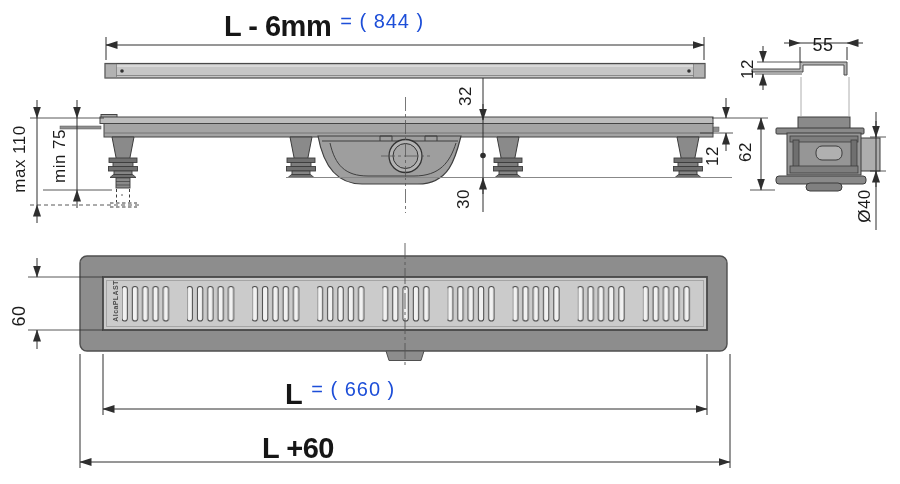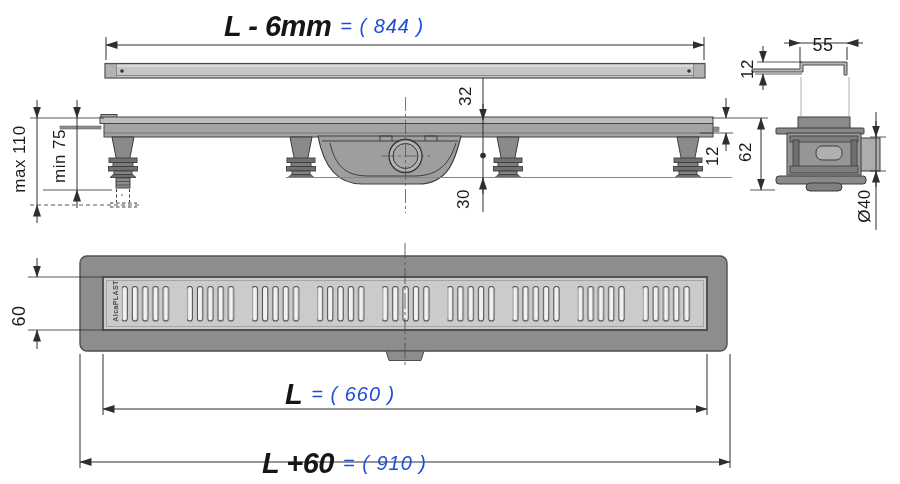--- a/index.html
+++ b/index.html
@@ -3,21 +3,21 @@
 <meta charset="utf-8">
 <style>
   html,body{margin:0;padding:0;background:#ffffff;}
   .canvas{position:relative;width:900px;height:484px;background:#ffffff;overflow:hidden;
           font-family:"Liberation Sans",sans-serif;}
   .art{position:absolute;left:0;top:0;width:900px;height:484px;}
   .lbl{position:absolute;transform:translate(-50%,-50%);white-space:nowrap;color:#1b1b1b;}
   .rot{transform:translate(-50%,-50%) rotate(-90deg);}
   .dim{font-size:17px;font-weight:400;letter-spacing:0.5px;}
   .dim-lg{font-size:18px;margin-top:13px;}
-  .combo{display:flex;align-items:center;gap:9px;transform:none;font-style:italic;}
+  .combo{display:flex;align-items:flex-start;gap:9px;transform:none;}
   .big-bold{font-weight:700;font-size:29px;letter-spacing:-0.5px;color:#161616;}
   .val{font-size:20px;color:#1d4ed8;letter-spacing:1px;}
   .brand{font-size:7px;color:#4a4a4a;letter-spacing:0.4px;font-weight:700;}
 </style>
 </head>
 <body>
 
 <div class="canvas">
 
 <svg class="art" viewBox="0 0 900 484">
@@ -205,18 +205,17 @@
 <div class="lbl dim rot" style="left:865px;top:206px;">Ø40</div>
 
 <div class="lbl dim dim-lg rot" style="left:19px;top:303px;">60</div>
 <div class="lbl brand rot" style="left:115px;top:301px;">AlcaPLAST</div>
 
 <div class="lbl combo" style="left:285px;top:378px;position:absolute;">
   <span class="big-bold">L</span>
   <span class="val">= ( 660 )</span>
 </div>
 
-<div class="lbl combo" style="left:262px;top:447px;position:absolute;">
+<div class="lbl combo" style="left:262px;top:432px;position:absolute;">
   <span class="big-bold">L +60</span>
-  <span class="val">= ( 910 )</span>
 </div>
 
 </div>
 
 </body></html>

